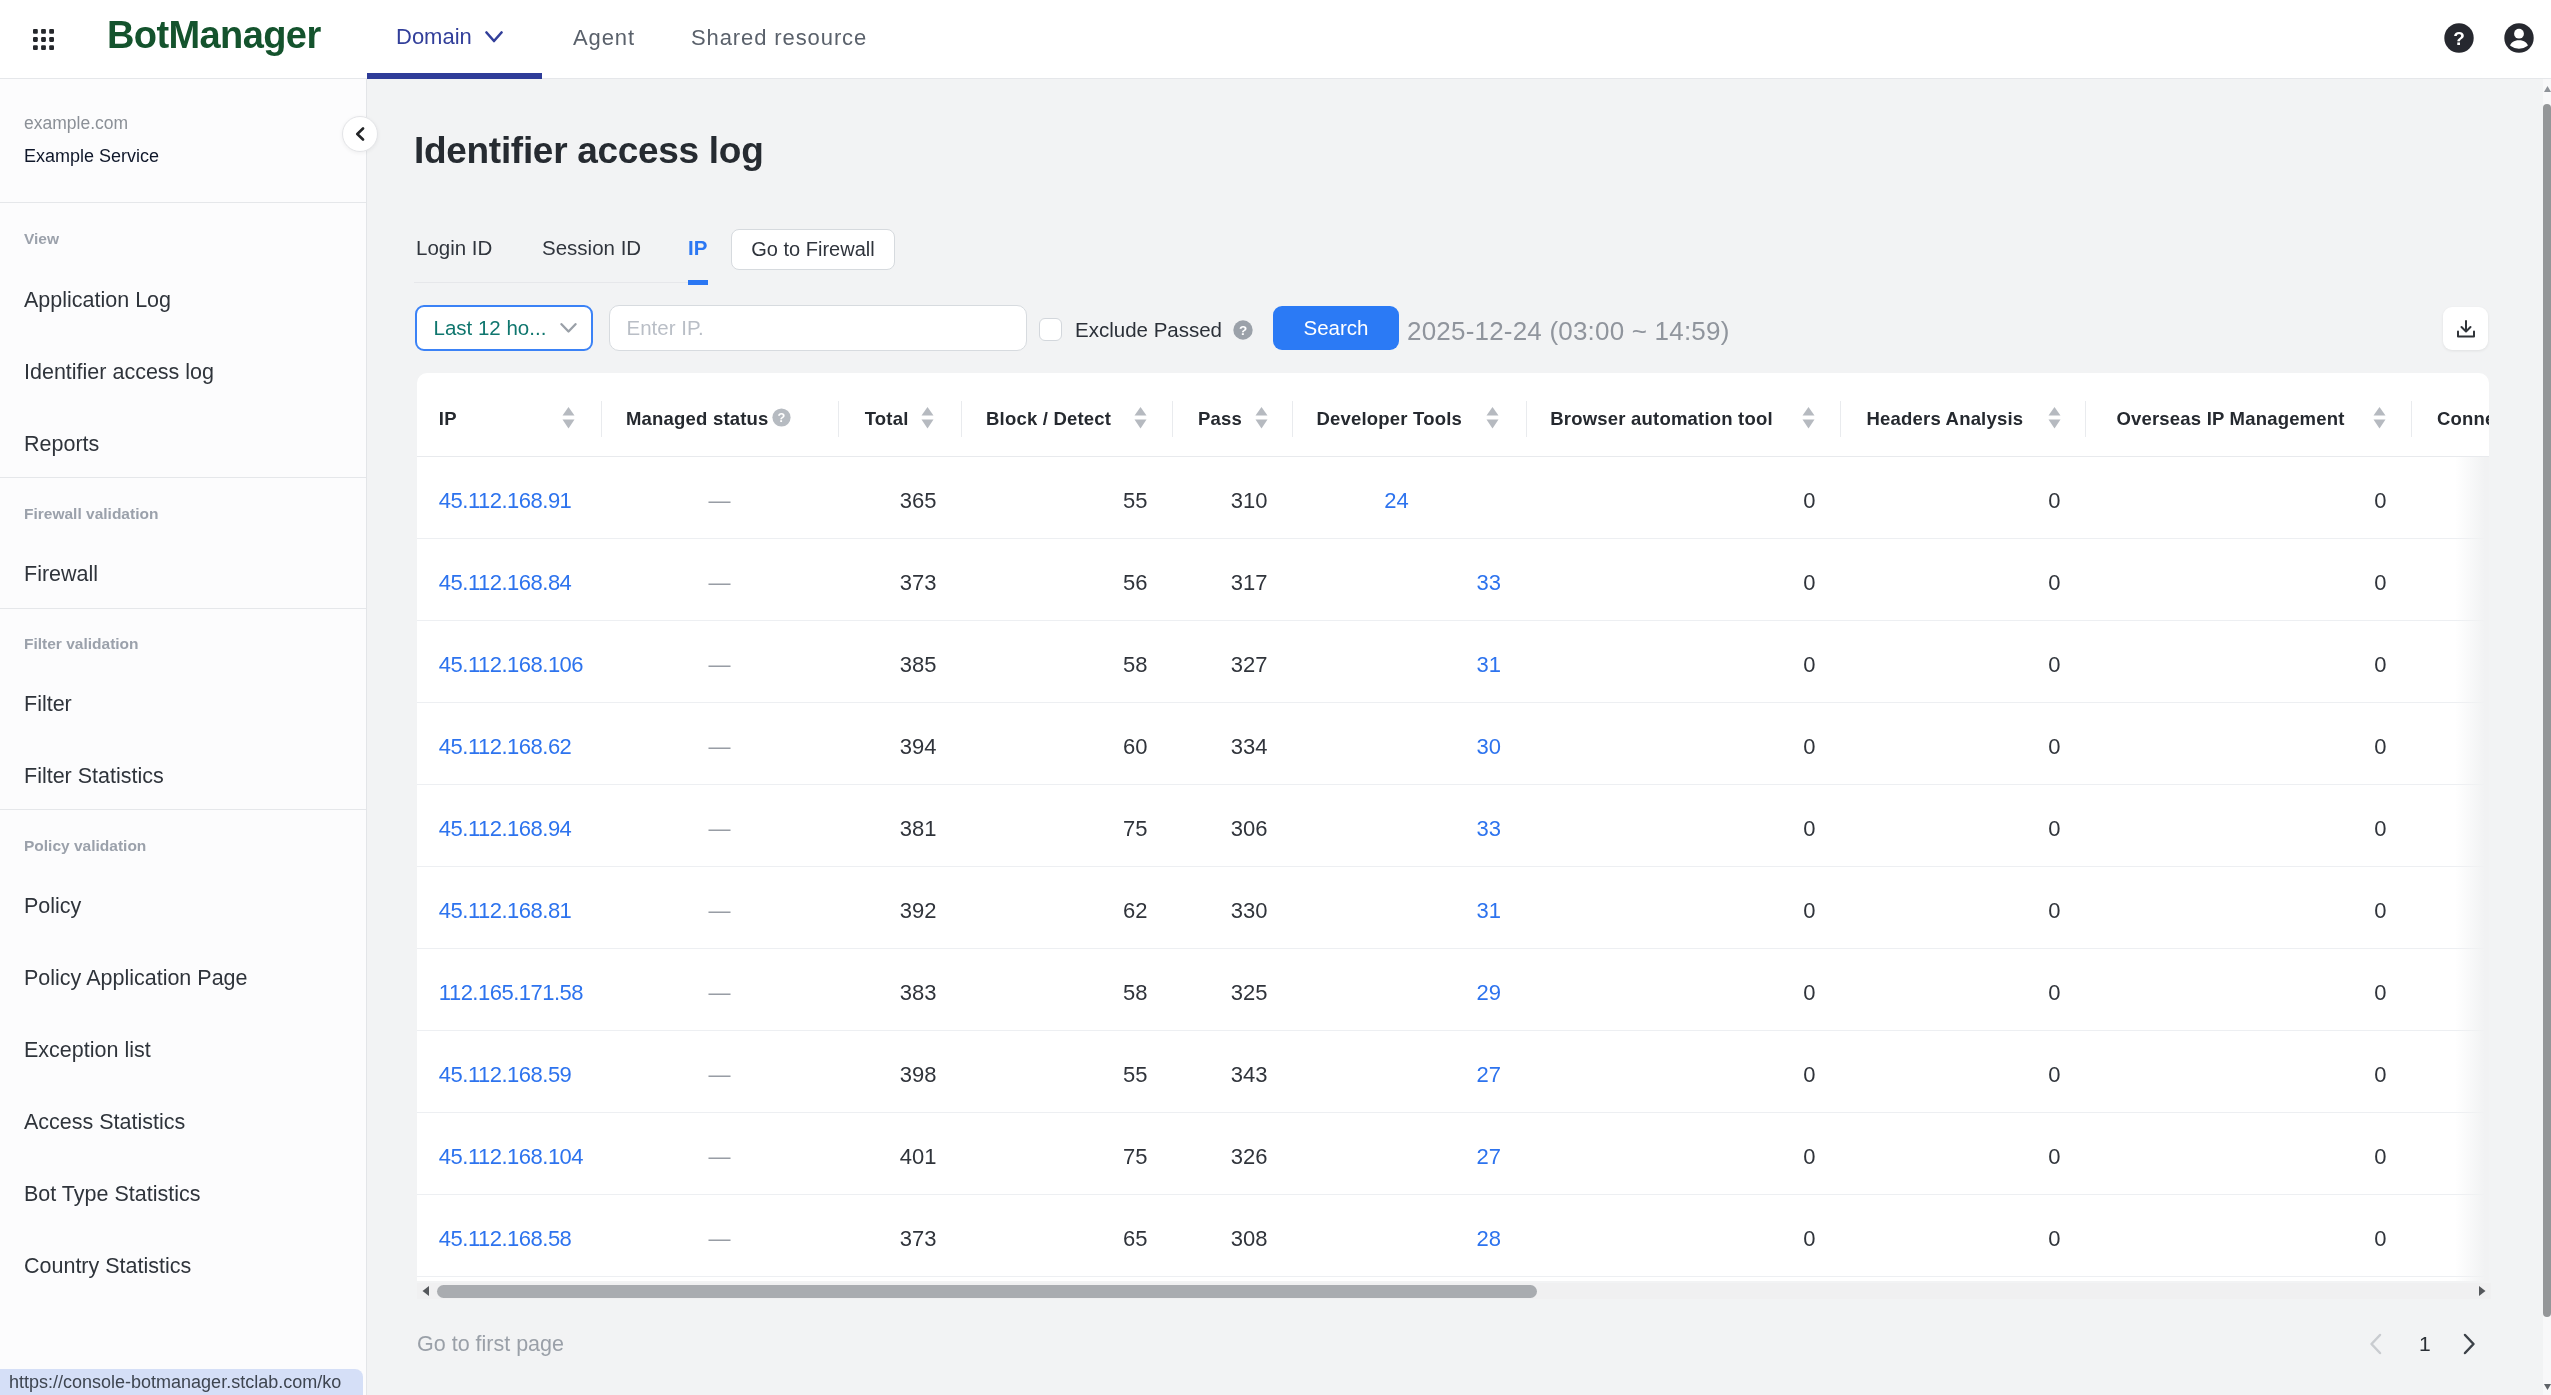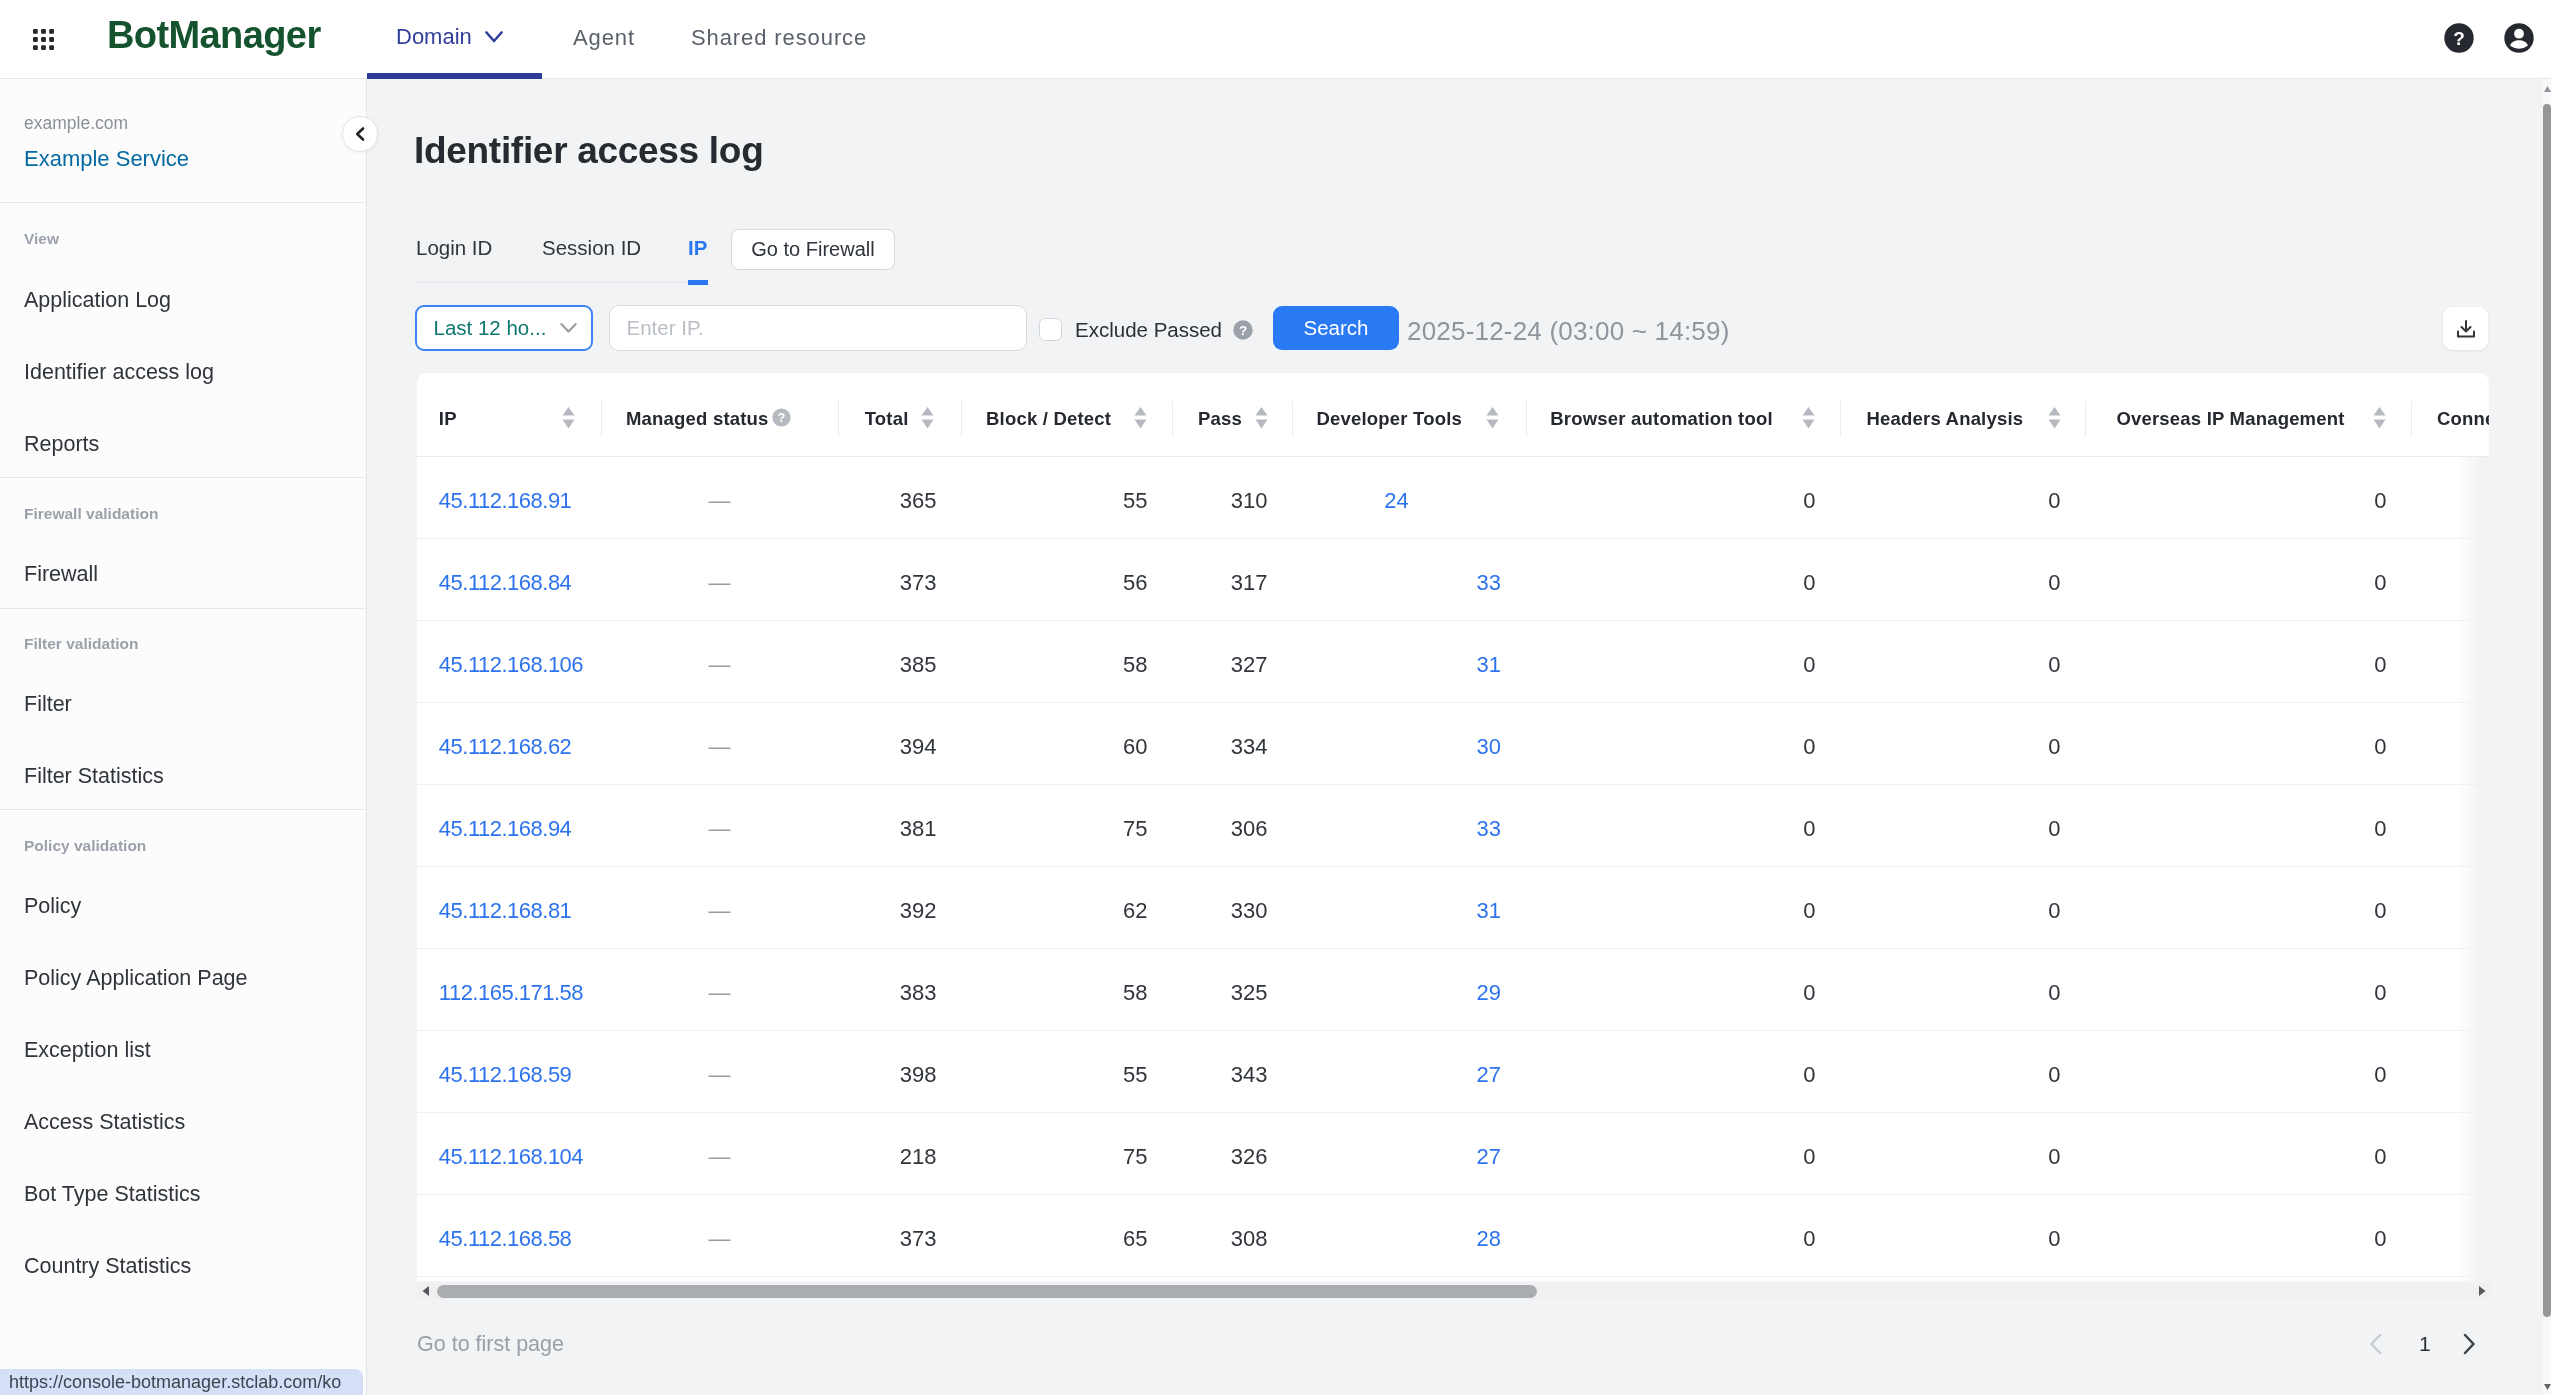--- a/index.html
+++ b/index.html
@@ -45,21 +45,21 @@
   <text x="15" y="21.5" font-size="19" font-weight="700" fill="#fff" text-anchor="middle" font-family="Liberation Sans, sans-serif">?</text>
 </svg>
 <svg class="a" style="left:2504px;top:23px" width="30" height="30" viewBox="0 0 30 30">
   <circle cx="15" cy="15" r="14.7" fill="#26282f"></circle>
   <circle cx="15" cy="10.7" r="4.9" fill="#fff"></circle>
   <path d="M15 17.3 c-5.2 0 -8.4 2.6 -8.8 5.4 a14.7 14.7 0 0 0 17.6 0 c-0.4 -2.8 -3.6 -5.4 -8.8 -5.4 Z" fill="#fff"></path>
 </svg>
 
 <div class="a" style="left:0;top:79px;width:367px;height:1316px;background:#fcfcfd;border-right:1px solid #e3e5e8"></div>
 <div class="a" style="left:24px;top:113px;font-size:17.5px;color:#8b9097">example.com</div>
-<div class="a" style="left:24px;top:146px;font-size:22px;font-weight:500;color:#0369a1">Example Service</div>
+<div class="a" style="left:24px;top:146px;font-size:18px;font-weight:500;color:#0f172a">Example Service</div>
 <div class="a" style="left:0;top:202px;width:366px;height:1px;background:#e5e7ea"></div>
 <div class="a" style="left:0;top:477px;width:366px;height:1px;background:#e5e7ea"></div>
 <div class="a" style="left:0;top:608px;width:366px;height:1px;background:#e5e7ea"></div>
 <div class="a" style="left:0;top:809px;width:366px;height:1px;background:#e5e7ea"></div>
 <div class="a ssec" style="left:24px;top:230px">View</div>
 <div class="a sitem" style="left:24px;top:287px">Application Log</div>
 <div class="a sitem" style="left:24px;top:359px">Identifier access log</div>
 <div class="a sitem" style="left:24px;top:431px">Reports</div>
 <div class="a ssec" style="left:24px;top:505px">Firewall validation</div>
 <div class="a sitem" style="left:24px;top:561px">Firewall</div>
@@ -245,21 +245,21 @@
 <div class="a cell" style="left:421.5px;top:687px;width:98.5px;text-align:right">398</div>
 <div class="a cell" style="left:544.5px;top:687px;width:186.5px;text-align:right">55</div>
 <div class="a cell" style="left:755.5px;top:687px;width:95.5px;text-align:right">343</div>
 <div class="a cell blue" style="left:875.5px;top:687px;width:209.0px;text-align:right">27</div>
 <div class="a cell" style="left:1109.0px;top:687px;width:290.0px;text-align:right">0</div>
 <div class="a cell" style="left:1423.5px;top:687px;width:220.5px;text-align:right">0</div>
 <div class="a cell" style="left:1668.5px;top:687px;width:301.5px;text-align:right">0</div>
 <div class="a" style="left:0;top:821px;width:2072.5px;height:1px;background:#edeff2"></div>
 <div class="a cell link" style="left:22.3px;top:769px">45.112.168.104</div>
 <div class="a cell dash" style="left:184.5px;top:769px;width:237px;text-align:center">—</div>
-<div class="a cell" style="left:421.5px;top:769px;width:98.5px;text-align:right">218</div>
+<div class="a cell" style="left:421.5px;top:769px;width:98.5px;text-align:right">401</div>
 <div class="a cell" style="left:544.5px;top:769px;width:186.5px;text-align:right">75</div>
 <div class="a cell" style="left:755.5px;top:769px;width:95.5px;text-align:right">326</div>
 <div class="a cell blue" style="left:875.5px;top:769px;width:209.0px;text-align:right">27</div>
 <div class="a cell" style="left:1109.0px;top:769px;width:290.0px;text-align:right">0</div>
 <div class="a cell" style="left:1423.5px;top:769px;width:220.5px;text-align:right">0</div>
 <div class="a cell" style="left:1668.5px;top:769px;width:301.5px;text-align:right">0</div>
 <div class="a" style="left:0;top:903px;width:2072.5px;height:1px;background:#edeff2"></div>
 <div class="a cell link" style="left:22.3px;top:851px">45.112.168.58</div>
 <div class="a cell dash" style="left:184.5px;top:851px;width:237px;text-align:center">—</div>
 <div class="a cell" style="left:421.5px;top:851px;width:98.5px;text-align:right">373</div>

